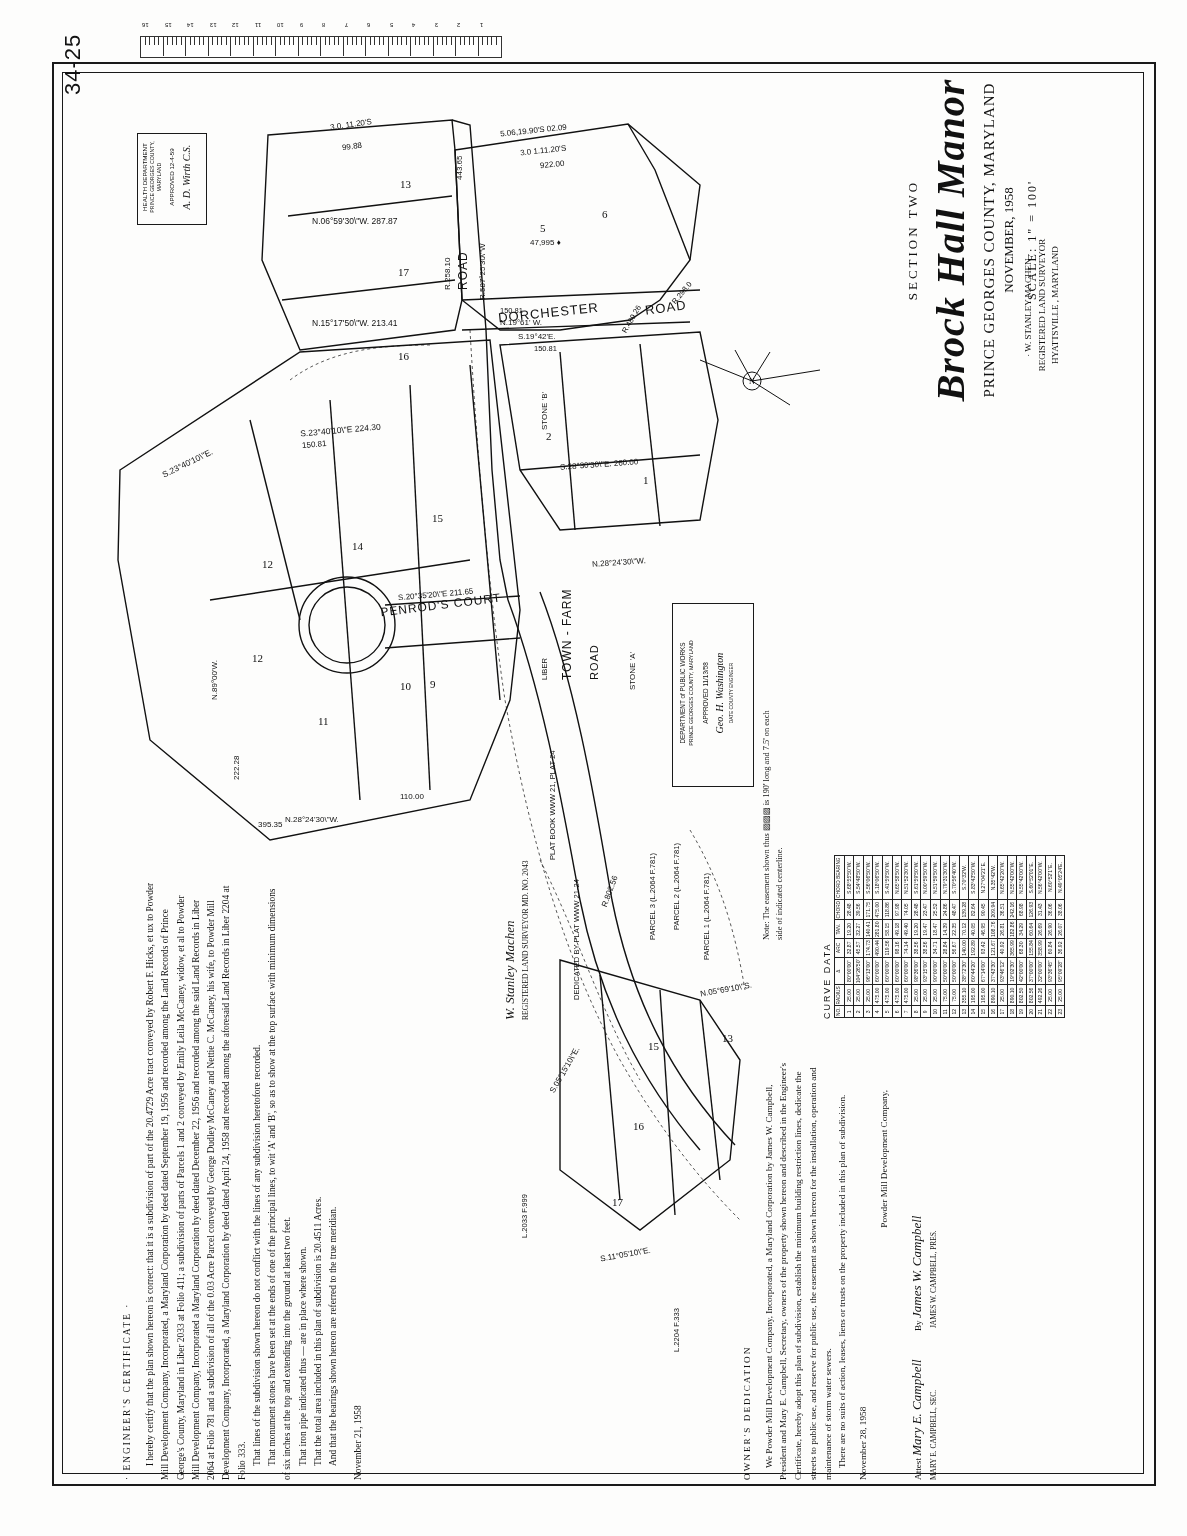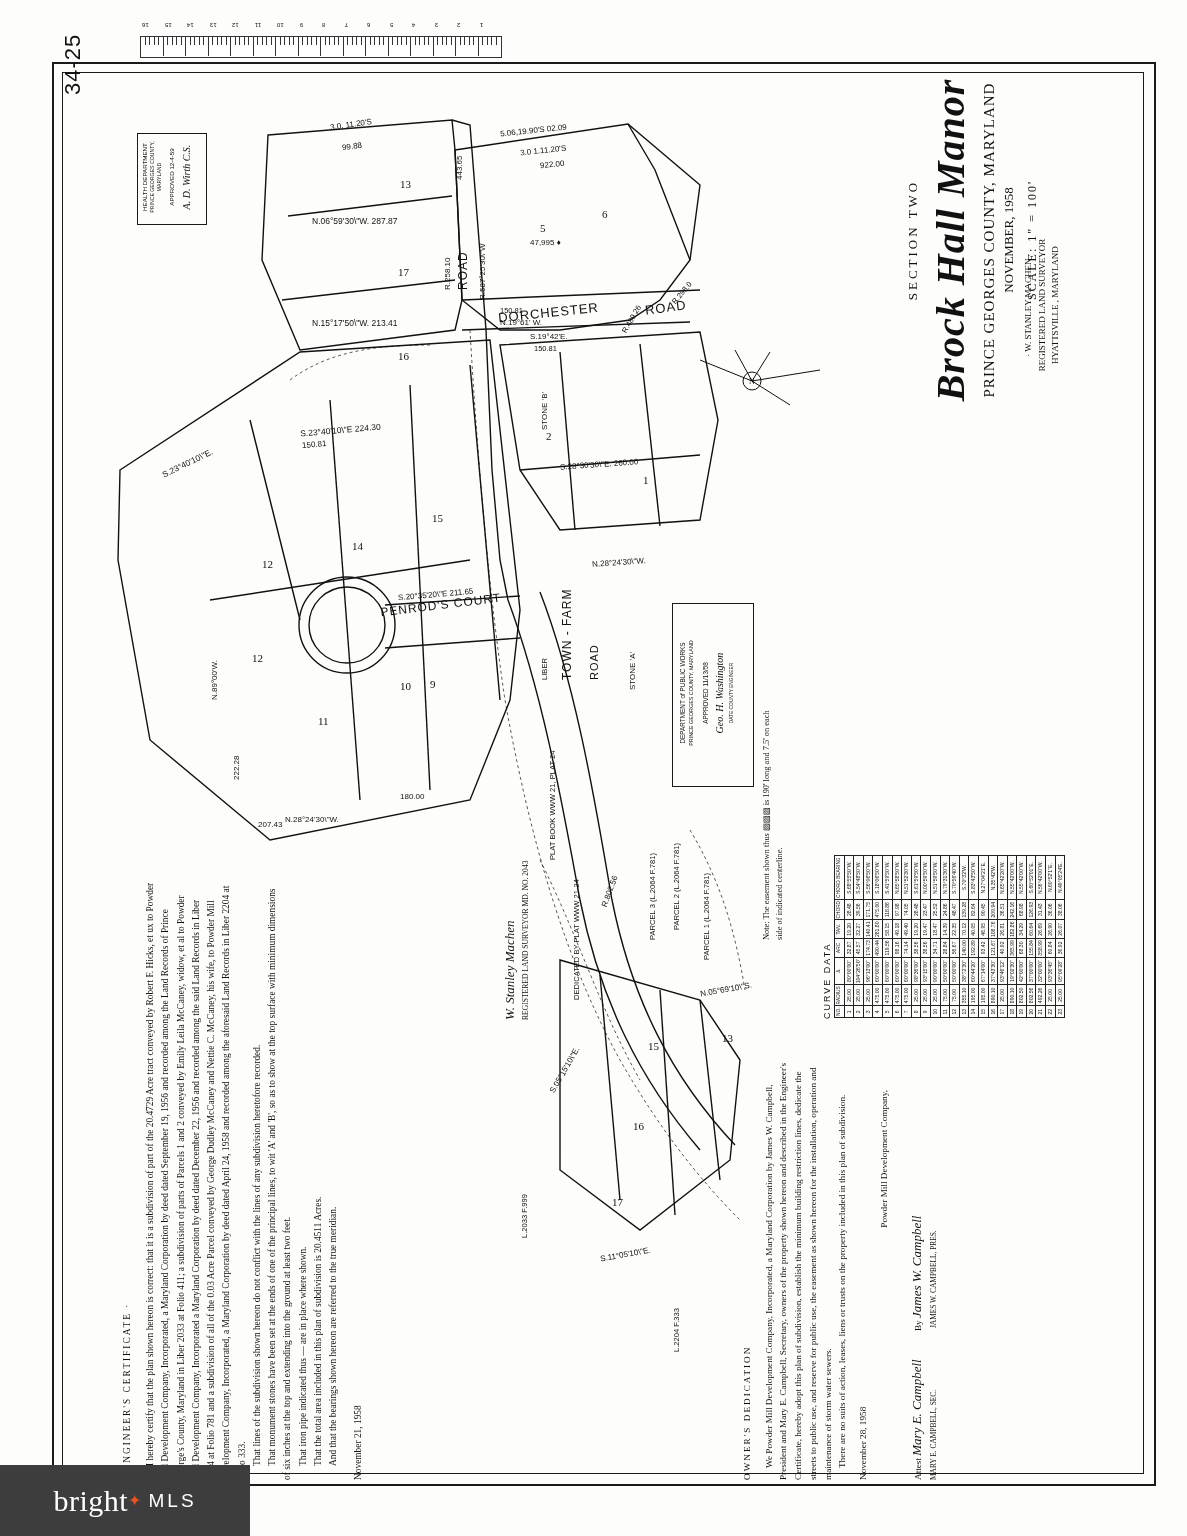--- a/index.html
+++ b/index.html
@@ -281,25 +281,25 @@
   <div class="ml" style="left:520px;top:146px;font-size:8px;transform:rotate(-6deg);">3.0 1.11.20'S</div>
   <div class="ml" style="left:540px;top:160px;font-size:8px;transform:rotate(-6deg);">922.00</div>
   <div class="ml" style="left:312px;top:216px;font-size:8.5px;">N.06°59'30\"W.   287.87</div>
   <div class="ml" style="left:312px;top:318px;font-size:8.5px;">N.15°17'50\"W.   213.41</div>
   <div class="ml" style="left:300px;top:425px;font-size:8.5px;transform:rotate(-5deg);">S.23°40'10\"E   224.30</div>
   <div class="ml" style="left:302px;top:440px;font-size:8px;transform:rotate(-5deg);">150.81</div>
   <div class="ml" style="left:160px;top:458px;font-size:8.5px;transform:rotate(-26deg);">S.23°40'10\"E.</div>
   <div class="ml" style="left:560px;top:460px;font-size:8px;transform:rotate(-4deg);">S.28°30'30\"E.  260.00</div>
   <div class="ml" style="left:592px;top:558px;font-size:8px;transform:rotate(-4deg);">N.28°24'30\"W.</div>
   <div class="ml" style="left:398px;top:590px;font-size:8px;transform:rotate(-5deg);">S.20°35'20\"E  211.65</div>
-  <div class="ml" style="left:400px;top:792px;font-size:8px;">180.00</div>
+  <div class="ml" style="left:400px;top:792px;font-size:8px;">110.00</div>
   <div class="ml" style="left:285px;top:815px;font-size:8px;">N.28°24'30\"W.</div>
-  <div class="ml" style="left:258px;top:820px;font-size:8px;">207.43</div>
+  <div class="ml" style="left:258px;top:820px;font-size:8px;">395.35</div>
   <div class="ml" style="left:500px;top:318px;font-size:8px;">N.19°61' W.</div>
-  <div class="ml" style="left:530px;top:332px;font-size:8px;">S.19°42'E.</div>
+  <div class="ml" style="left:518px;top:332px;font-size:8px;">S.19°42'E.</div>
   <div class="ml" style="left:500px;top:306px;font-size:7.5px;">150.81</div>
   <div class="ml" style="left:534px;top:344px;font-size:7.5px;">150.81</div>
   <div class="ml" style="left:455px;top:180px;font-size:8px;transform:rotate(-90deg);transform-origin:left top;">443.65</div>
   <div class="ml" style="left:443px;top:290px;font-size:8px;transform:rotate(-90deg);transform-origin:left top;">R.258.10</div>
   <div class="ml" style="left:478px;top:300px;font-size:8px;transform:rotate(-90deg);transform-origin:left top;">R.587°25'30\"W</div>
   <div class="ml" style="left:620px;top:330px;font-size:7.5px;transform:rotate(-60deg);transform-origin:left top;">R.489.26</div>
   <div class="ml" style="left:670px;top:300px;font-size:7.5px;transform:rotate(-50deg);transform-origin:left top;">R.298.0</div>
   <div class="ml" style="left:600px;top:905px;font-size:8px;transform:rotate(-70deg);transform-origin:left top;">R.802.56</div>
   <div class="ml" style="left:548px;top:1090px;font-size:8px;transform:rotate(-60deg);transform-origin:left top;">S.05°15'10\"E.</div>
   <div class="ml" style="left:600px;top:1250px;font-size:8px;transform:rotate(-10deg);">S.11°05'10\"E.</div>
@@ -613,19 +613,14 @@
       <span class="sig-script">Mary E. Campbell</span>
       <span style="margin-left:26px;">By</span>
       <span class="sig-script">James W. Campbell</span>
     </div>
     <div style="font-size:7.4px;">
       <span>MARY E. CAMPBELL, SEC.</span>
       <span style="margin-left:60px;">JAMES W. CAMPBELL, PRES.</span>
     </div>
   </div>
 
-  <div class="wm">
-    <span class="b">bright</span>
-    <span class="star">✦</span>
-    <span class="m">MLS</span>
-  </div>
 
 </div>
 
 </body></html>

